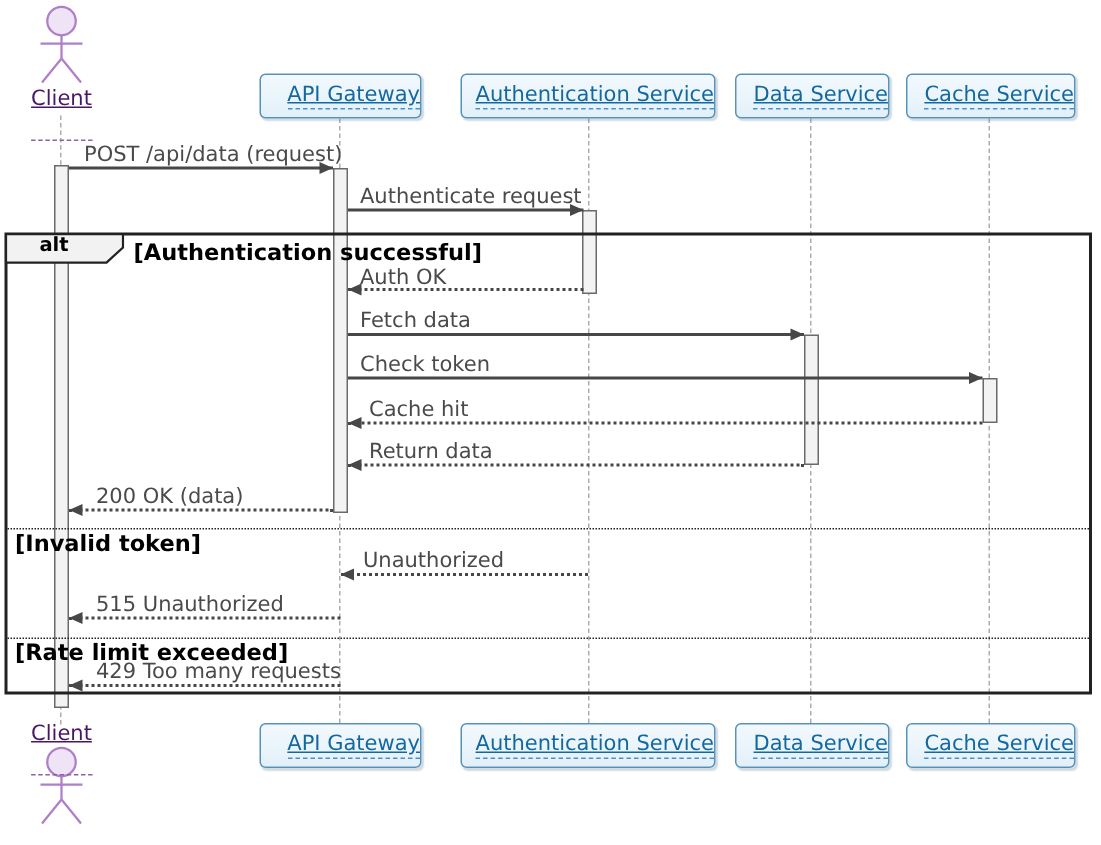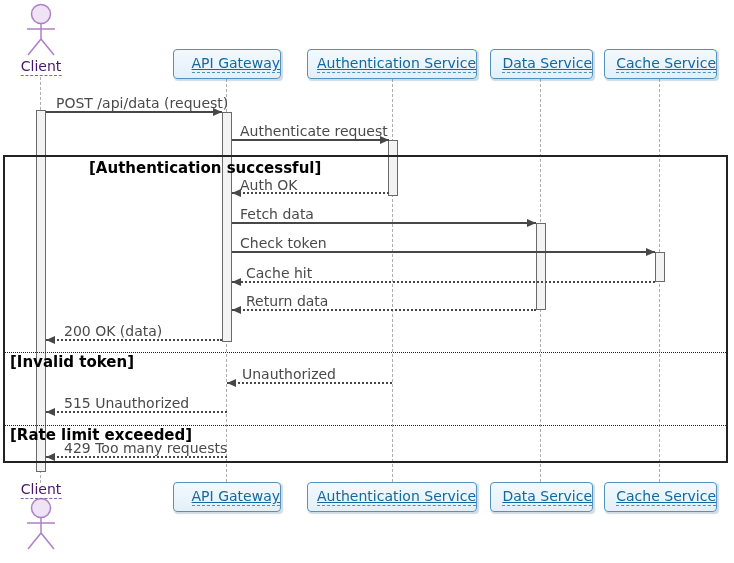--- a/index.html
+++ b/index.html
@@ -18,22 +18,22 @@
     display:flex; align-items:center; justify-content:flex-end;
     z-index:6; cursor:pointer;
   }
   .plabel {
     font-size:14px; color:#13699F; text-decoration:underline;
     border-bottom:1px dashed #4E8FBF; padding-bottom:1px; white-space:nowrap;
   }
   
   .actor-label {
     position:absolute; transform:translateX(-50%);
-    font-size:14px; color:#471763; 
-    border-bottom:1px dashed #8A63A8; padding-bottom:1px;
+    font-size:14px; color:#471763; text-decoration:underline;
+    border-bottom:1px dashed #8A63A8; padding-bottom:19px;
     white-space:nowrap; z-index:6; cursor:pointer;
   }
   .actor-figure { position:absolute; z-index:2; }
   
   .activation {
     position:absolute; width:10px; box-sizing:border-box;
     background:#F3F3F3; border:1px solid #6A6A6A; z-index:3;
   }
   
   .fragment {
@@ -94,20 +94,26 @@
     <span class="plabel">Cache Service</span>
   </div>
 
   <div class="activation" style="left:36px;top:110px;height:362px"></div>
   <div class="activation" style="left:222px;top:112px;height:230px"></div>
   <div class="activation" style="left:388px;top:140px;height:56px"></div>
   <div class="activation" style="left:536px;top:223px;height:87px"></div>
   <div class="activation" style="left:655px;top:252px;height:30px"></div>
 
   <div class="fragment" style="left:3px;top:155px;width:725px;height:308px">
+    <div class="frag-tab">
+      <svg width="80" height="21" viewBox="0 0 80 21">
+        <path d="M1 1 H79 V10 L68 20 H1 Z" fill="#F2F2F2" stroke="#222222" stroke-width="1.5"></path>
+      </svg>
+      <span class="frag-tab-label">alt</span>
+    </div>
     <div class="frag-guard" style="left:84px;top:2px">[Authentication successful]</div>
     <div class="frag-divider" style="top:195px"></div>
     <div class="frag-guard" style="left:5px;top:196px">[Invalid token]</div>
     <div class="frag-divider" style="top:268px"></div>
     <div class="frag-guard" style="left:5px;top:269px">[Rate limit exceeded]</div>
   </div>
 
   <div>
     <div class="msg-label" style="left:56px;top:95px">POST /api/data (request)</div>
     <div class="msg-line solid" style="left:46px;top:111px;width:176px"></div>

